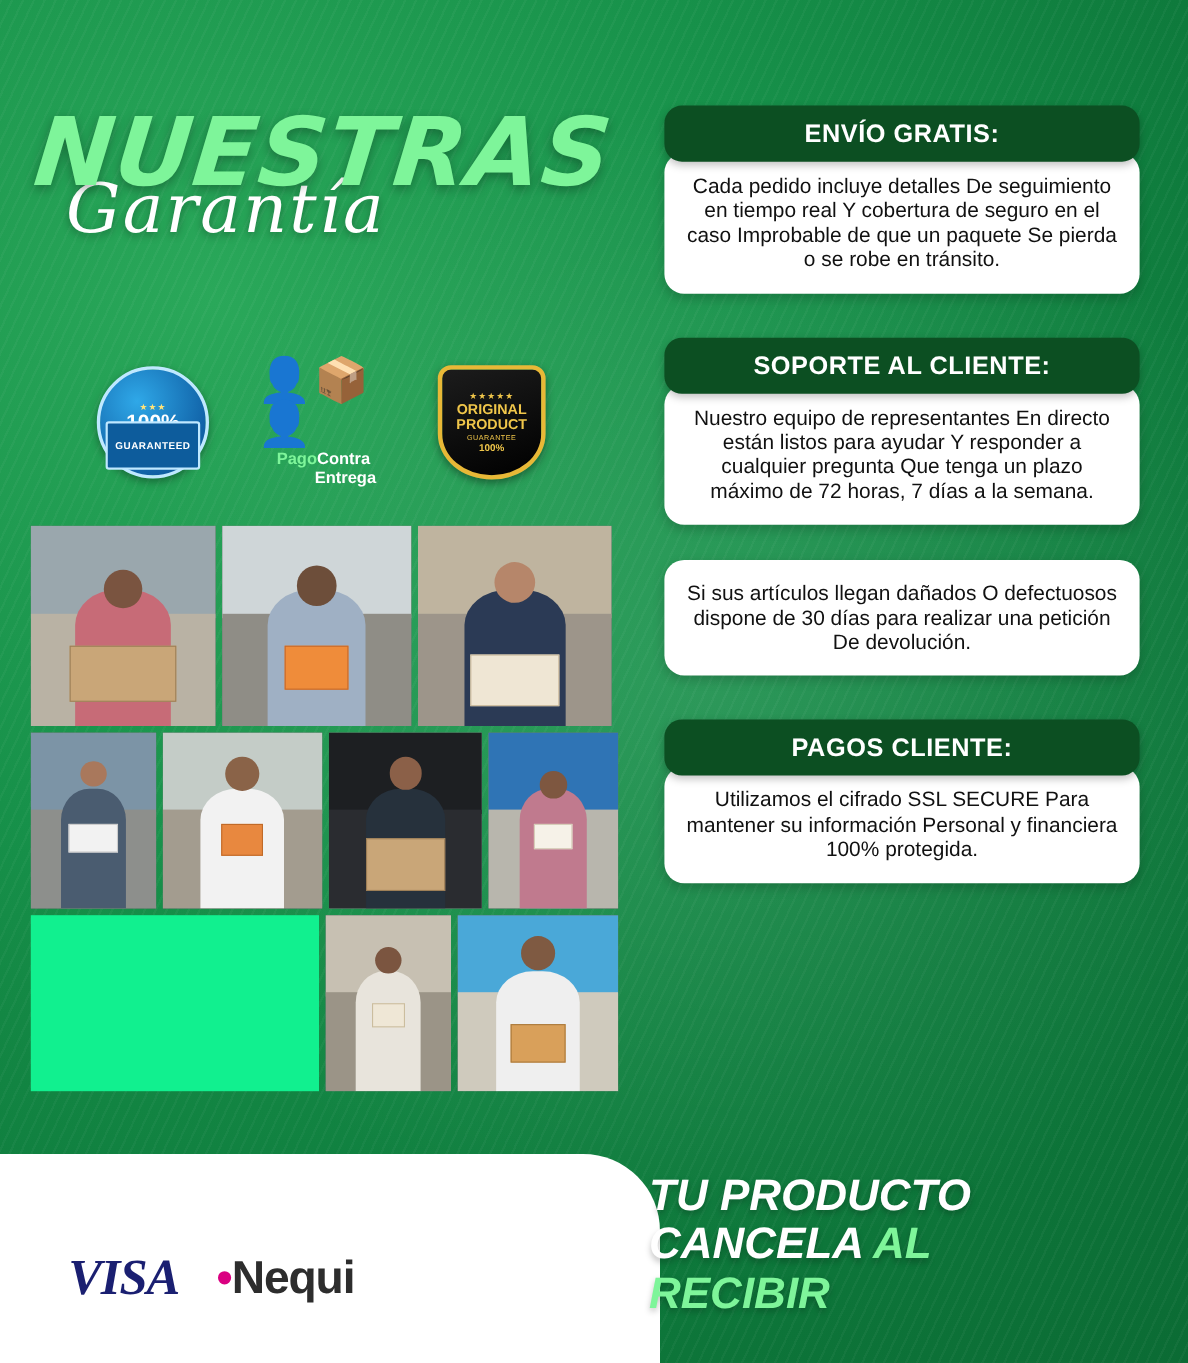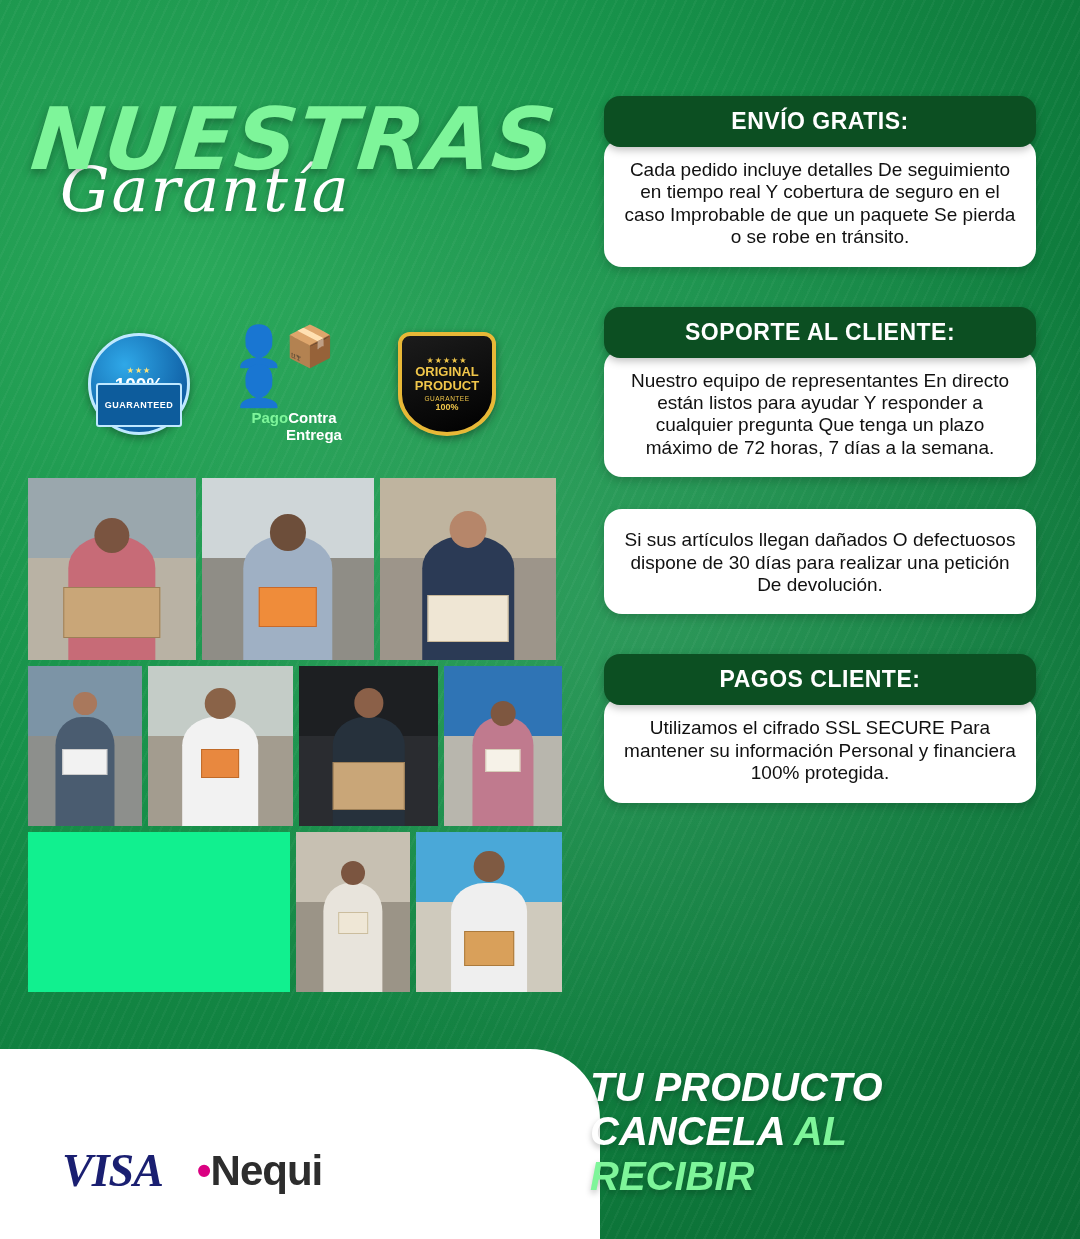--- a/index.html
+++ b/index.html
@@ -144,21 +144,21 @@
   
   .bottom-white{
     position:absolute;
     left:-40px; bottom:-30px;
     width: 640px; height: 220px;
     background:#ffffff;
     border-radius: 0 70px 0 0;
     z-index: 4;
   }
   .payments{
-    position:absolute; bottom: 42px; left: 62px;
+    position:absolute; bottom: 52px; left: 62px;
     display:flex; align-items:center; gap: 34px;
     z-index: 5;
   }
   .visa{
     font-family:"Liberation Serif", serif;
     font-style: italic; font-weight: bold;
     font-size: 46px; color:#1a1f71; letter-spacing:-1px;
   }
   .mc{ width: 92px; text-align:center; }
   .mc .circles{ position:relative; height:46px; }

